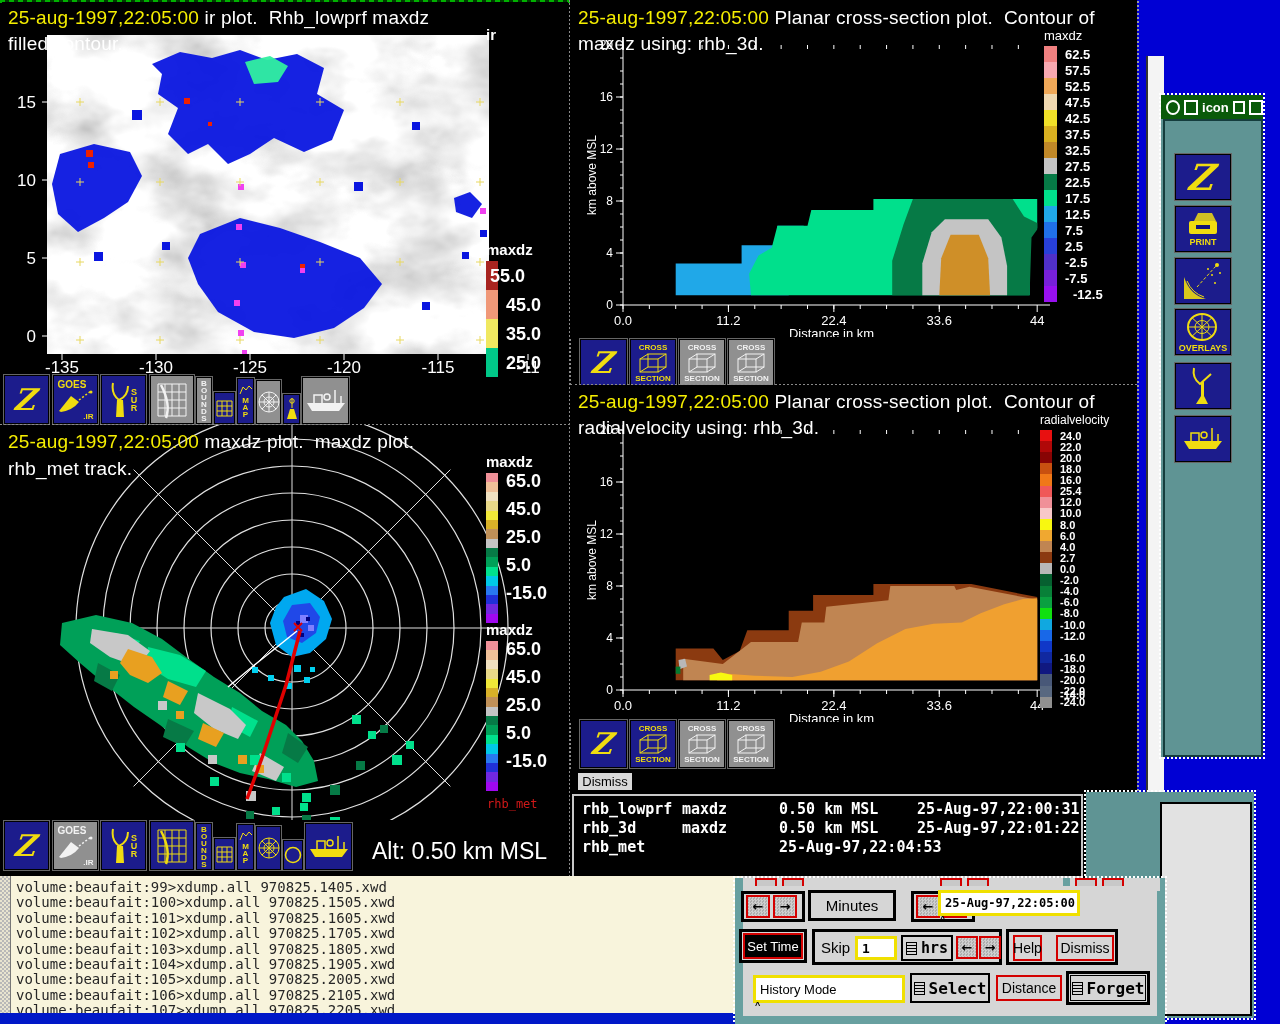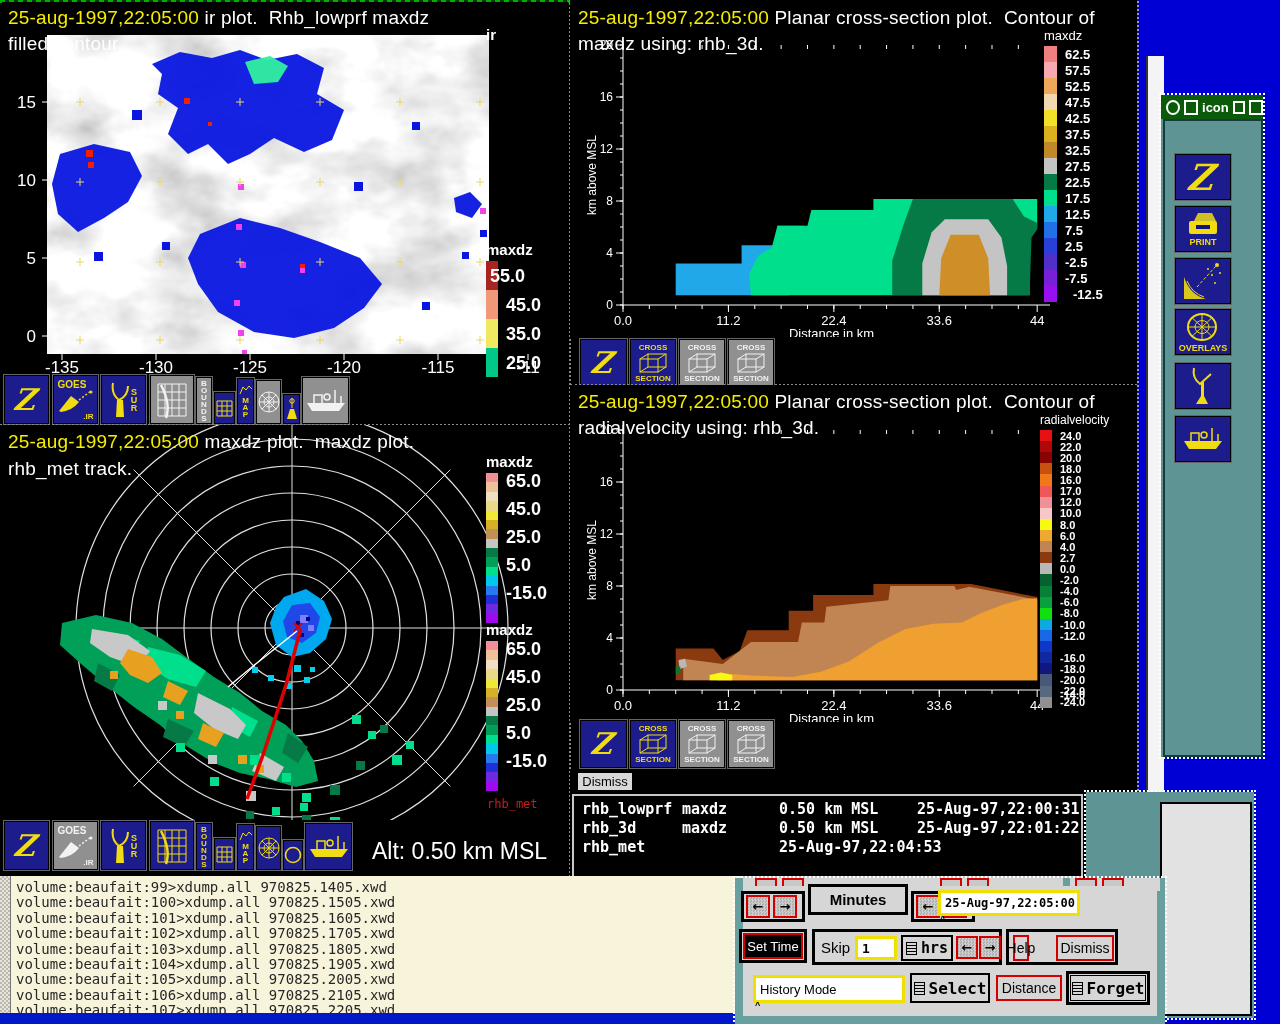--- a/index.html
+++ b/index.html
@@ -814,21 +814,21 @@
         <div style="height: 11.12px; background: rgb(16, 24, 128);"></div>
         <div style="height: 11.12px; background: rgb(72, 88, 120);"></div>
         <div style="height: 11.12px; background: rgb(88, 104, 128);"></div>
         <div style="height: 11.12px; background: rgb(144, 144, 144);"></div>
       </div>
       <div class="cblab" style="left: 20px; top: 5.56px; font-size: 11px;">24.0</div>
       <div class="cblab" style="left: 20px; top: 16.68px; font-size: 11px;">22.0</div>
       <div class="cblab" style="left: 20px; top: 27.8px; font-size: 11px;">20.0</div>
       <div class="cblab" style="left: 20px; top: 38.92px; font-size: 11px;">18.0</div>
       <div class="cblab" style="left: 20px; top: 50.04px; font-size: 11px;">16.0</div>
-      <div class="cblab" style="left: 20px; top: 61.16px; font-size: 11px;">17.0</div>
+      <div class="cblab" style="left: 20px; top: 61.16px; font-size: 11px;">25.4</div>
       <div class="cblab" style="left: 20px; top: 72.28px; font-size: 11px;">12.0</div>
       <div class="cblab" style="left: 20px; top: 83.4px; font-size: 11px;">10.0</div>
       <div class="cblab" style="left: 20px; top: 94.52px; font-size: 11px;">8.0</div>
       <div class="cblab" style="left: 20px; top: 105.64px; font-size: 11px;">6.0</div>
       <div class="cblab" style="left: 20px; top: 116.76px; font-size: 11px;">4.0</div>
       <div class="cblab" style="left: 20px; top: 127.88px; font-size: 11px;">2.7</div>
       <div class="cblab" style="left: 20px; top: 139px; font-size: 11px;">0.0</div>
       <div class="cblab" style="left: 20px; top: 150.12px; font-size: 11px;">-2.0</div>
       <div class="cblab" style="left: 20px; top: 161.24px; font-size: 11px;">-4.0</div>
       <div class="cblab" style="left: 20px; top: 172.36px; font-size: 11px;">-6.0</div>
@@ -932,21 +932,21 @@
   <div class="abs" style="left:8px;top:8px;width:414px;height:130px;background:#d6d6d6"></div>
 
   <div class="frame" style="left:6px;top:13px;width:64px;height:31px">
     <div class="arrowbtn" style="left:2px;top:1px">
         <span>←</span>
       </div>
     <div class="arrowbtn" style="left:29px;top:1px">
         <span>→</span>
       </div>
   </div>
-  <div class="frame" style="left:73px;top:6px;width:100px;height:31px;display:flex;align-items:center;justify-content:center;font-weight:bold;font-size:15px">Minutes</div>
+  <div class="frame" style="left:73px;top:12px;width:88px;height:31px;display:flex;align-items:center;justify-content:center;font-weight:normal;font-size:15px">Minutes</div>
   <div class="frame" style="left:176px;top:13px;width:64px;height:31px">
     <div class="arrowbtn" style="left:2px;top:1px">
         <span>←</span>
       </div>
     <div class="arrowbtn" style="left:29px;top:1px">
         <span>→</span>
       </div>
   </div>
   <div class="yfield" style="left:203px;top:12px;width:142px;height:26px;font:bold 12px 'DejaVu Sans Mono',monospace;left:203px">25-Aug-97,22:05:00</div>
   <div class="abs" style="left:205px;top:36px;font:bold 9px 'Liberation Sans',sans-serif">^</div>
@@ -962,21 +962,21 @@
         <span>hrs</span>
       </div>
     <div class="arrowbtn" style="left:141px;top:4px;width:22px">
         <span>←</span>
       </div>
     <div class="arrowbtn" style="left:164px;top:4px;width:22px">
         <span>→</span>
       </div>
   </div>
   <div class="frame" style="left:271px;top:51px;width:112px;height:36px">
-    <div class="redbtn" style="left:4px;top:3px;width:16px;height:26px">Help</div>
+    <div class="redbtn" style="left:4px;top:3px;width:29px;height:26px">Help</div>
     <div class="redbtn" style="left:47px;top:3px;width:58px;height:26px">Dismiss</div>
   </div>
 
   <div class="yfield" style="left:18px;top:97px;width:152px;height:28px;font-size:13px">History Mode</div>
   <div class="abs" style="left:20px;top:122px;font:bold 9px 'Liberation Sans',sans-serif">^</div>
   <div class="blkbtn" style="left:175px;top:95px;width:80px;height:30px;font:bold 16px 'DejaVu Sans Mono',monospace">
       <span class="pgicon"></span>
       <span>Select</span>
     </div>
   <div class="redbtn" style="left:261px;top:97px;width:66px;height:26px">Distance</div>

